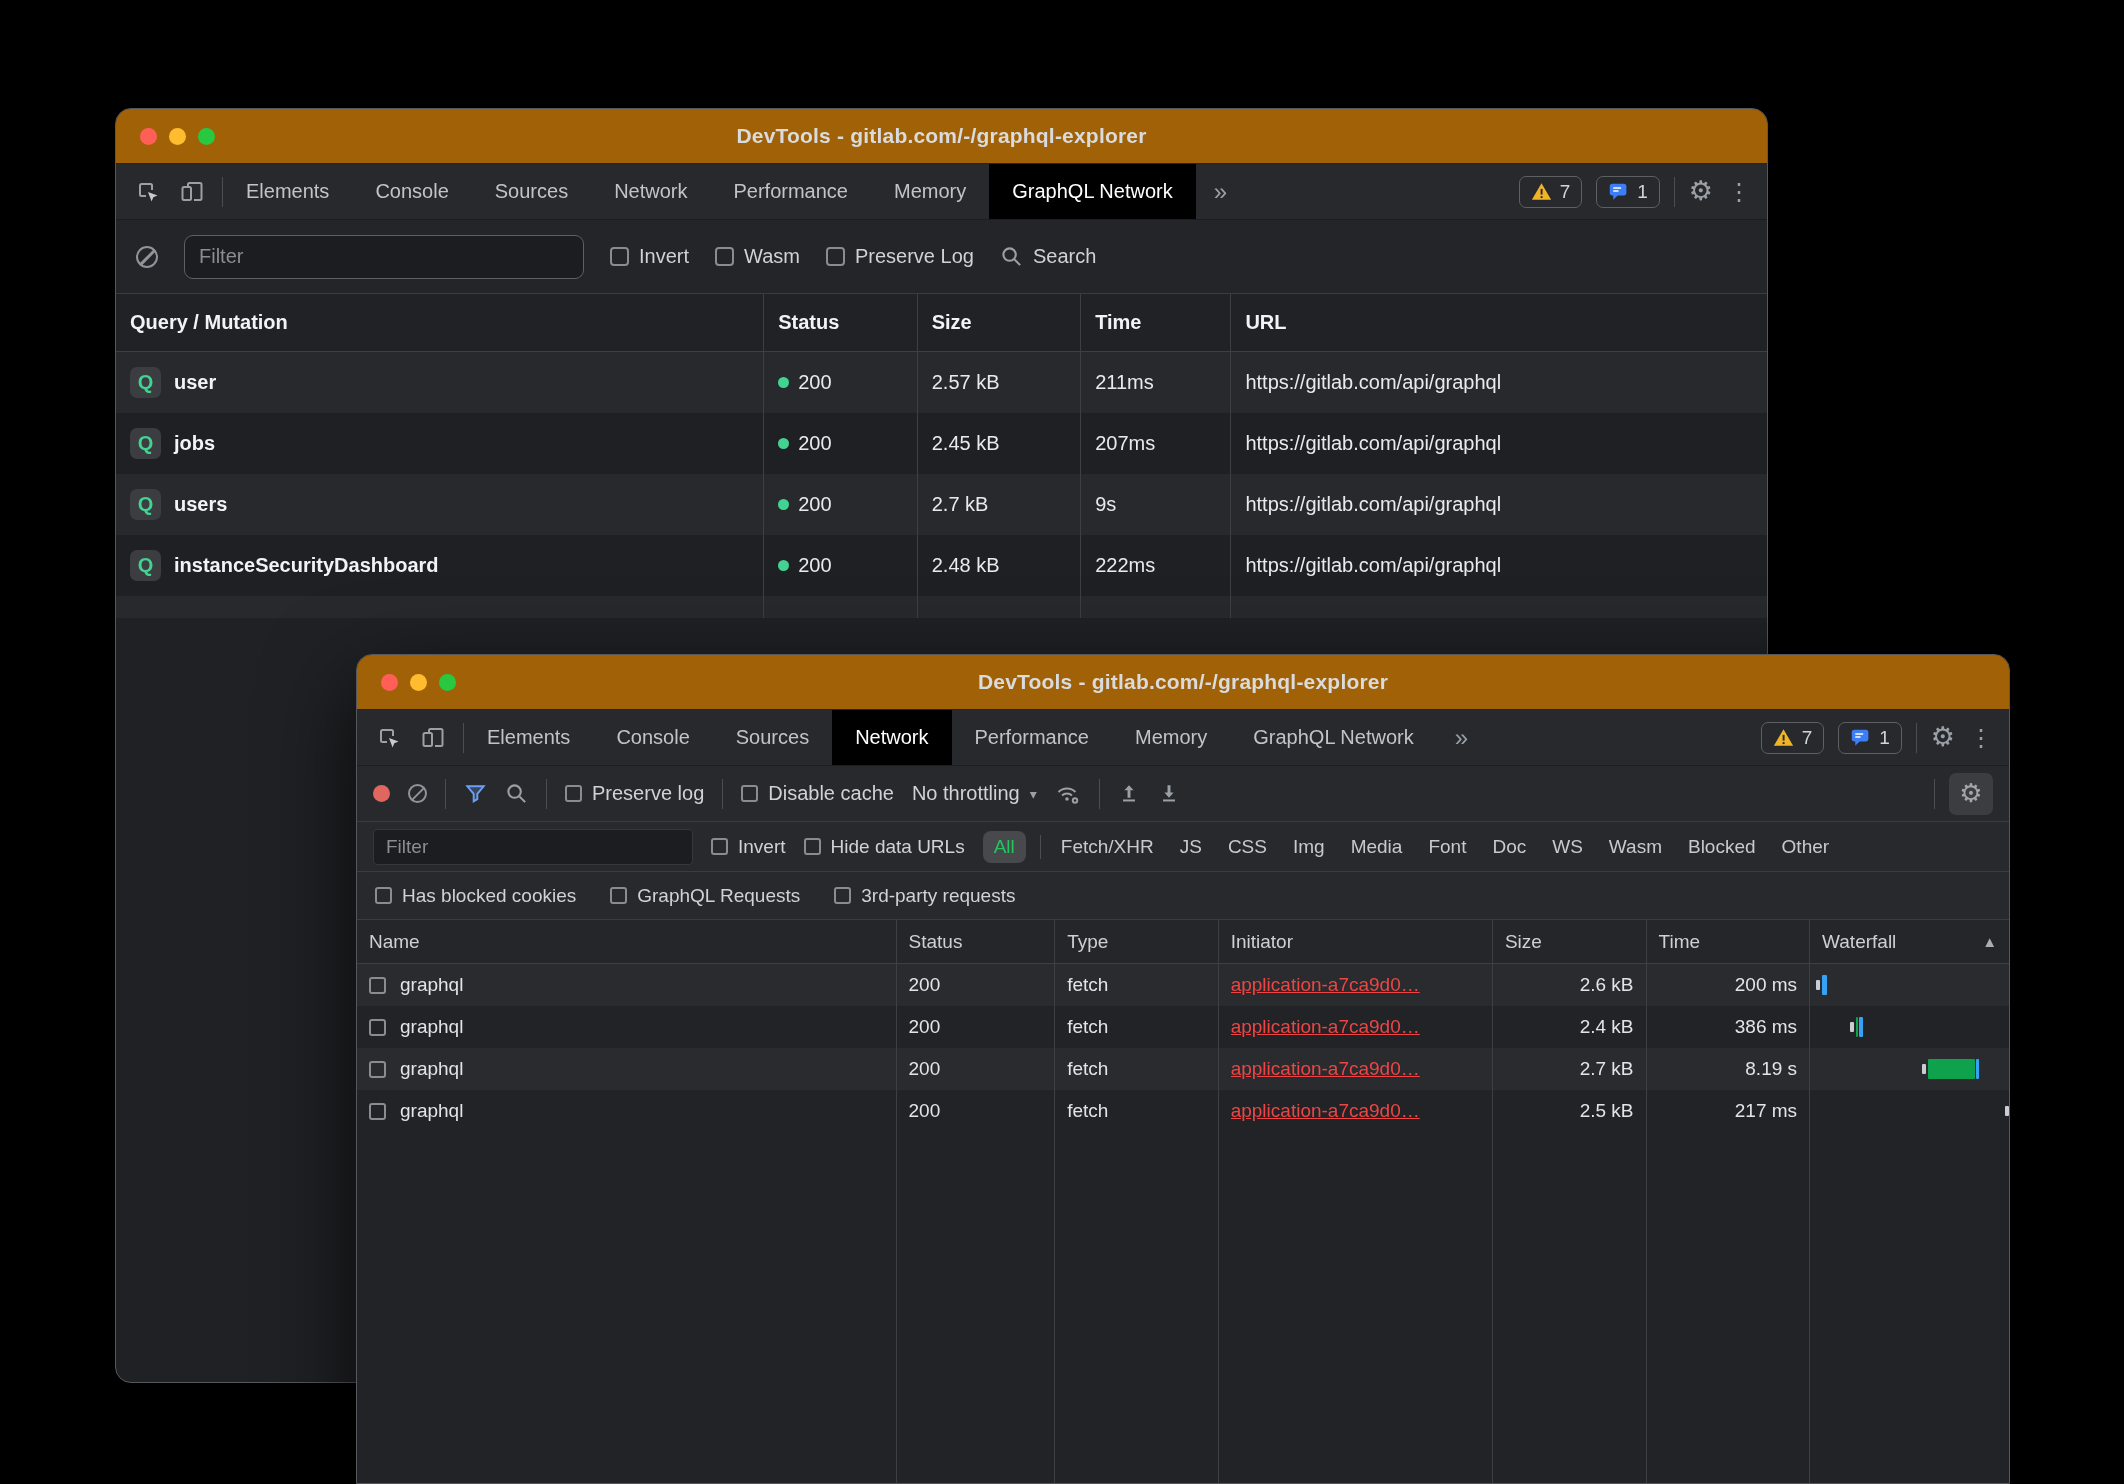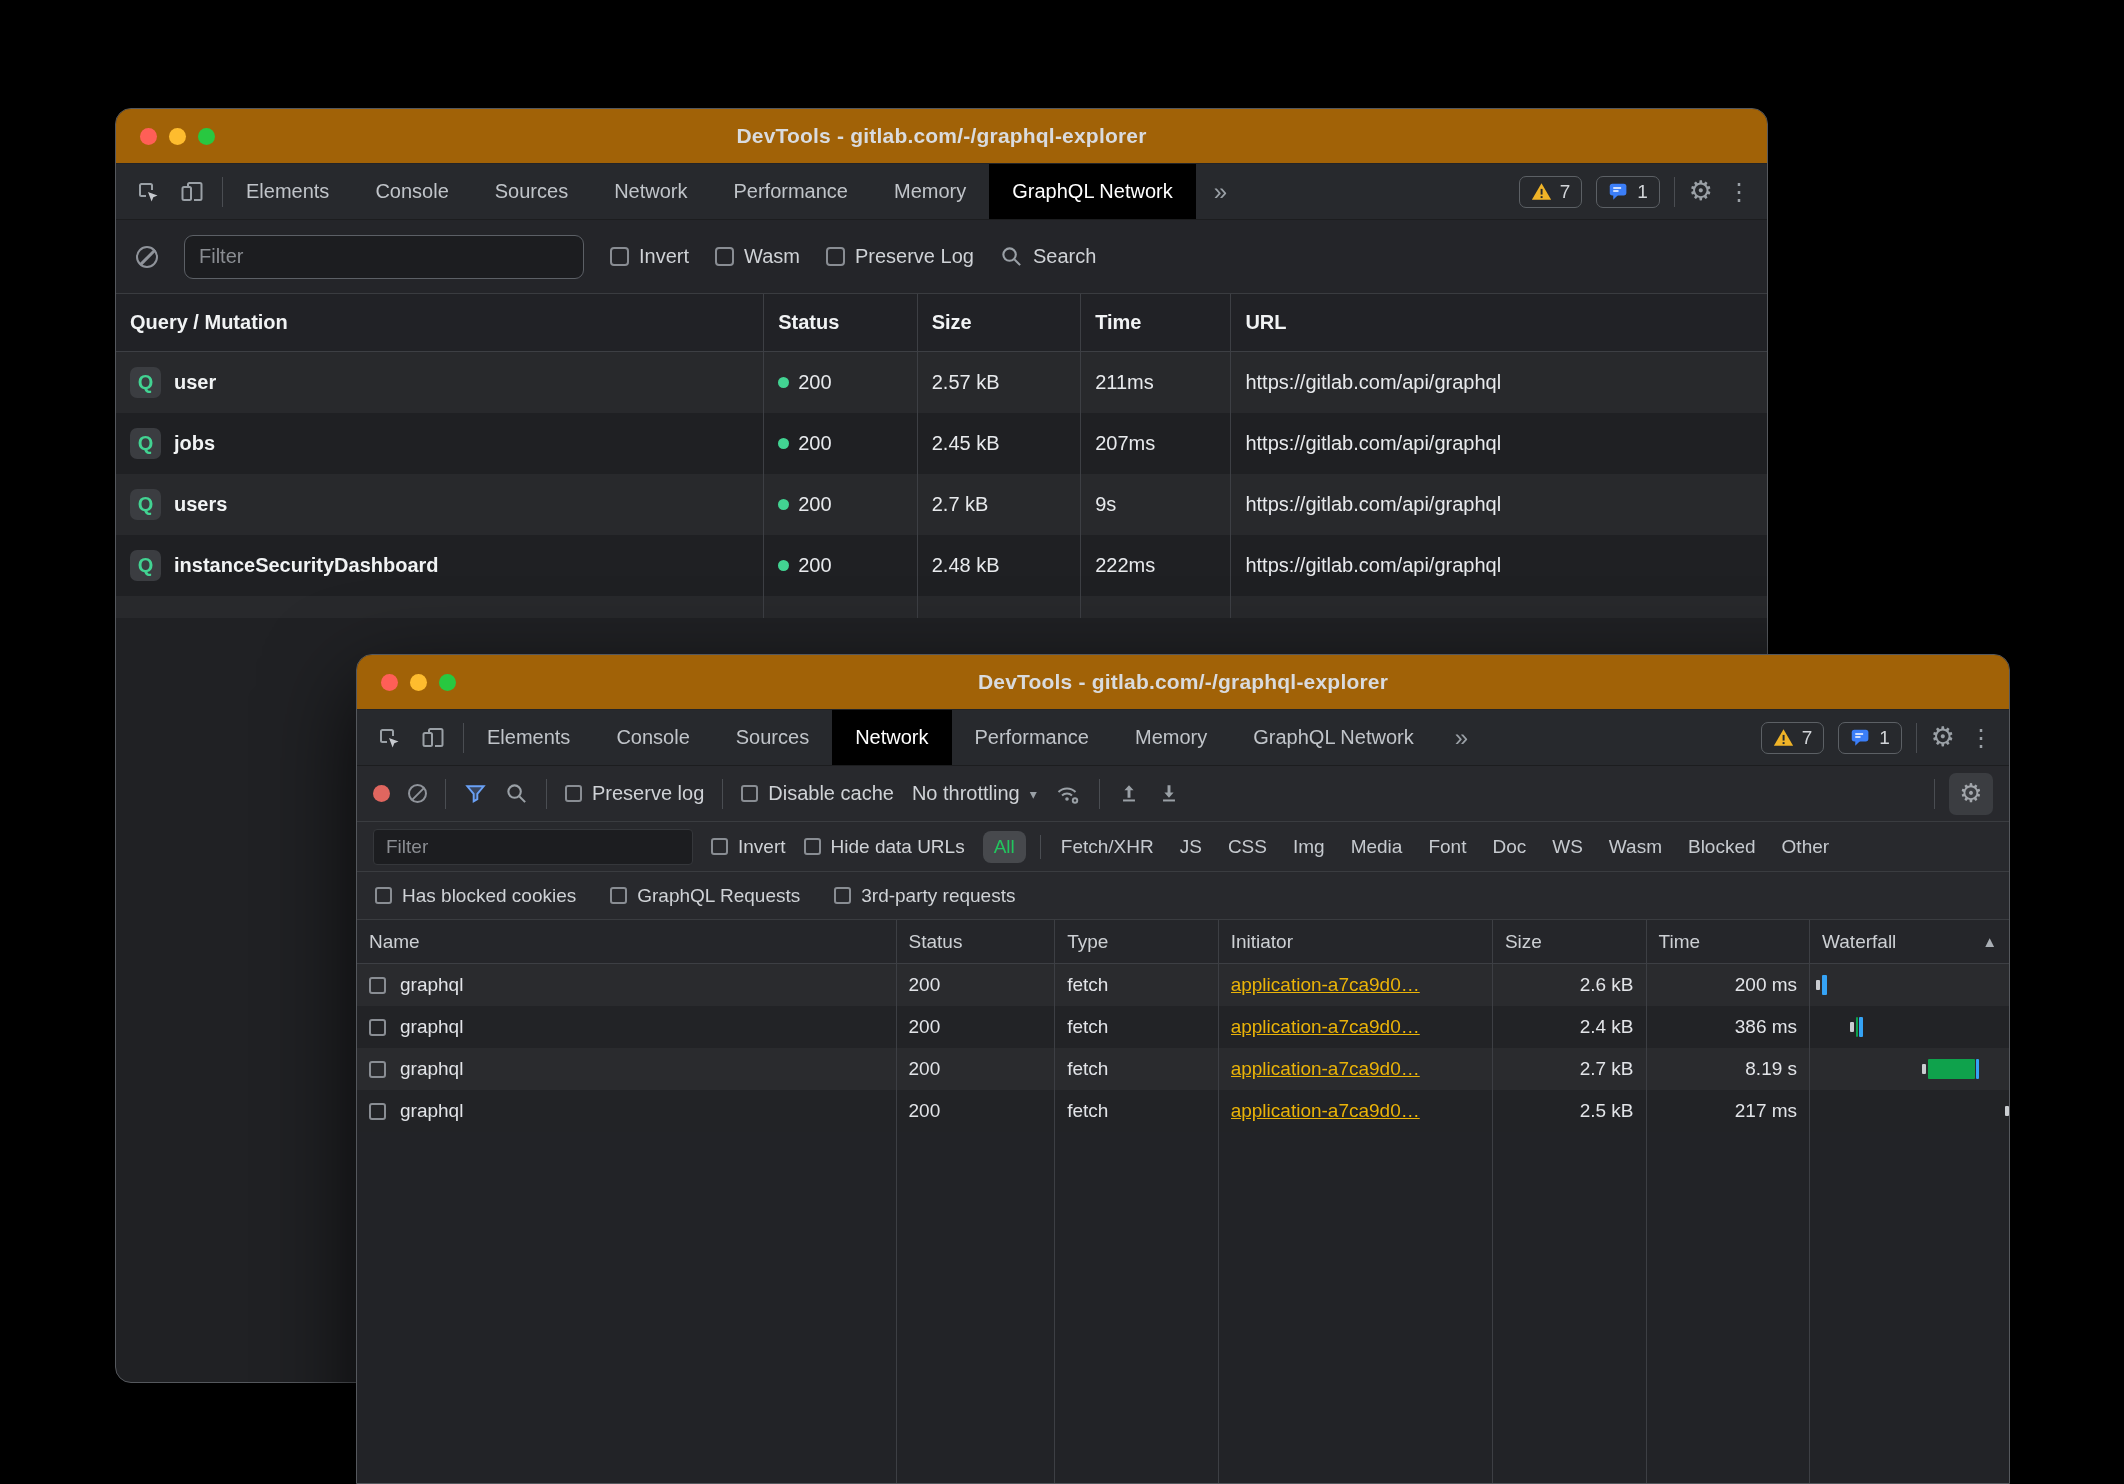--- a/index.html
+++ b/index.html
@@ -99,21 +99,21 @@
   .frow { display:flex; height:42px; align-items:center; font-size:19px; color:#e2e4e8; flex:none; }
   .frow.alt0 { background:#2a2b2e; }
   .frow.alt1 { background:#222326; }
   .ffiller { flex:1; display:flex; background:#222327; }
   .fc { height:100%; display:flex; align-items:center; padding:0 12px; overflow:hidden; white-space:nowrap; }
   .fc1 { width:32.6%; } .fc2 { width:9.6%; } .fc3 { width:9.9%; } .fc4 { width:16.6%; }
   .fc5 { width:9.3%; } .fc6 { width:9.9%; } .fc7 { flex:1; }
   .fc2,.fc3,.fc4,.fc5,.fc6,.fc7 { border-left:1px solid #3d3f44; }
   .fc5,.fc6 { justify-content:flex-end; }
   .fc1 .cb { margin-right:14px; }
-  .initlink { color:#eab308; text-decoration:underline; overflow:hidden; text-overflow:ellipsis; max-width:100%; }
+  .initlink { color:#ef4444; text-decoration:underline; overflow:hidden; text-overflow:ellipsis; max-width:100%; }
   .sorticon { margin-left:auto; font-size:15px; color:#a9aeb4; }
   .wfcell { position:relative; }
   .wf { position:absolute; top:50%; transform:translateY(-50%); border-radius:1px; }
   .wf.tick { height:10px; } .wf.bar { height:20px; }
 
   svg { display:block; }
 </style>
 </head>
 <body>
 

